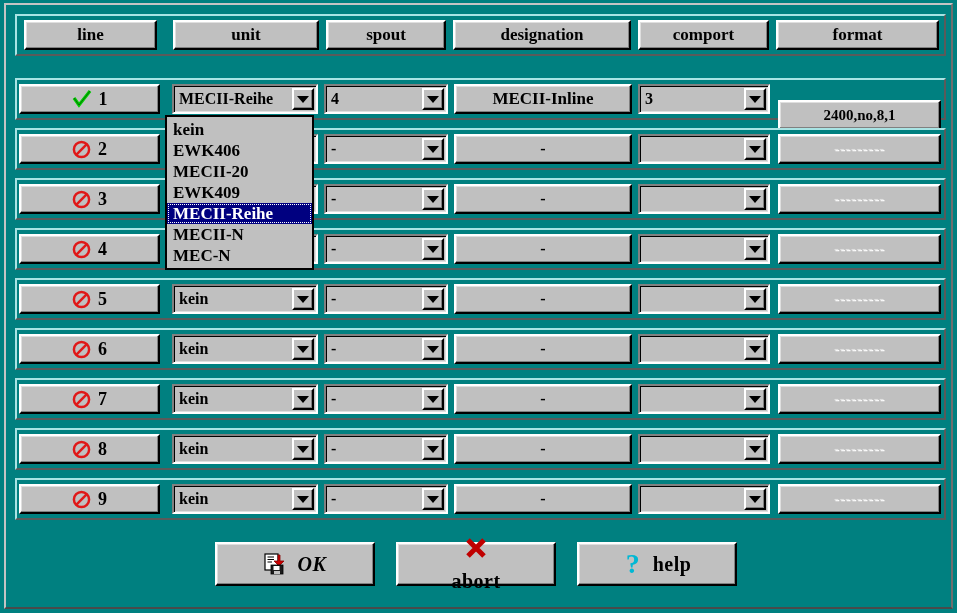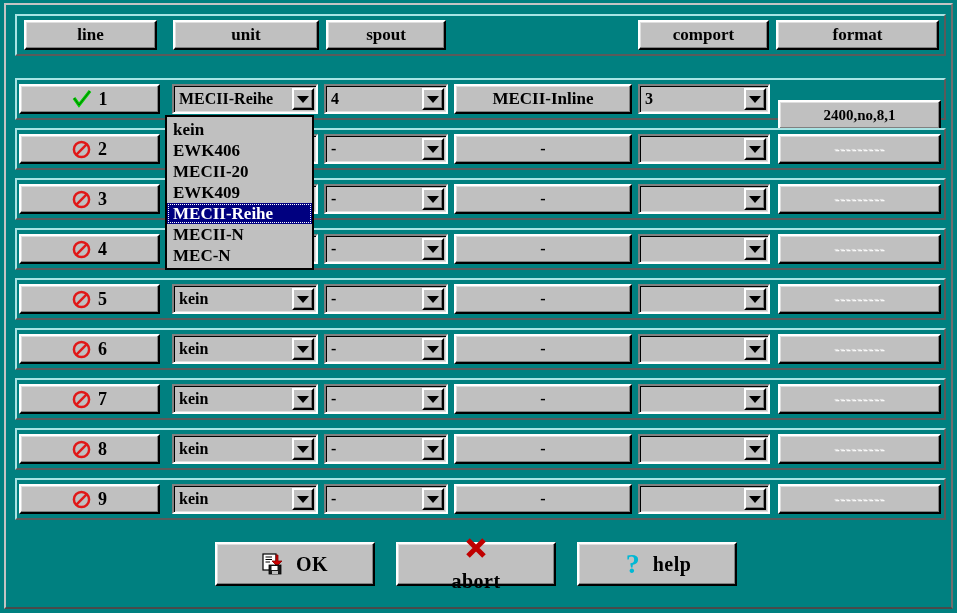--- a/index.html
+++ b/index.html
@@ -173,20 +173,21 @@
 <body>
 
 <div id="app">
   <div class="outer-frame">
     <div class="inner">
 
       <div class="group" id="header-group" style="left:9px; top:9px; width:931px; height:42px;">
           <div class="btn hdr-cell" style="left: 7px; top: 4px; width: 133px;">line</div>
           <div class="btn hdr-cell" style="left: 156px; top: 4px; width: 146px;">unit</div>
           <div class="btn hdr-cell" style="left: 309px; top: 4px; width: 120px;">spout</div>
+          <div class="btn hdr-cell" style="left: 436px; top: 4px; width: 178px;">designation</div>
           <div class="btn hdr-cell" style="left: 621px; top: 4px; width: 131px;">comport</div>
           <div class="btn hdr-cell" style="left: 759px; top: 4px; width: 163px;">format</div>
         </div>
 
       <div id="rowgroups">
           <div class="group rowgroup" style="top: 73px;">
             <div class="btn line-btn" style="left: 2px; top: 4px; width: 141px;">
               <span class="ico-check"><svg viewBox="0 0 20 20" width="20" height="20">
                   <path d="M2 9 L7 16 L18 2" stroke="#00cc00" stroke-width="3.2" fill="none" stroke-linecap="butt"></path>
                   <path d="M2 9 L7 16 L18 2" stroke="#006600" stroke-width="0.9" fill="none"></path>
@@ -478,21 +479,21 @@
                 <span class="tri"></span>
               </span>
             </div>
             <div class="btn fmt-btn" style="left: 761px; top: 4px; width: 163px;">
               <span class="fmt-dash">---------</span>
             </div>
           </div>
         </div>
 
       <div id="actions">
-          <div class="btn act-btn" style="left: 209px; top: 537px; width: 160px;">
+          <div class="btn act-btn" style="left: 209px; top: 537px; width: 160px; font-style: italic;">
             <span style="display:inline-block;width:24px;height:22px"><svg viewBox="0 0 24 22" width="24" height="22">
                 <rect x="1" y="1" width="13" height="16" fill="#ffffff" stroke="#000000" stroke-width="1.2"></rect>
                 <line x1="3.5" y1="4" x2="10" y2="4" stroke="#000" stroke-width="1"></line>
                 <line x1="3.5" y1="6.5" x2="10" y2="6.5" stroke="#000" stroke-width="1"></line>
                 <line x1="3.5" y1="9" x2="8" y2="9" stroke="#000" stroke-width="1"></line>
                 <path d="M16 2 L16 8 L20 8 L15 13 L10 8 L14 8 L14 2 Z" fill="#cc0000" stroke="#880000" stroke-width="0.8"></path>
                 <rect x="7" y="12" width="12" height="9" fill="#1a1a1a" stroke="#000" stroke-width="0.8"></rect>
                 <rect x="9.5" y="13" width="6" height="4" fill="#ffffff"></rect>
                 <rect x="10" y="18" width="6" height="3" fill="#c0c0c0"></rect>
               </svg></span>

